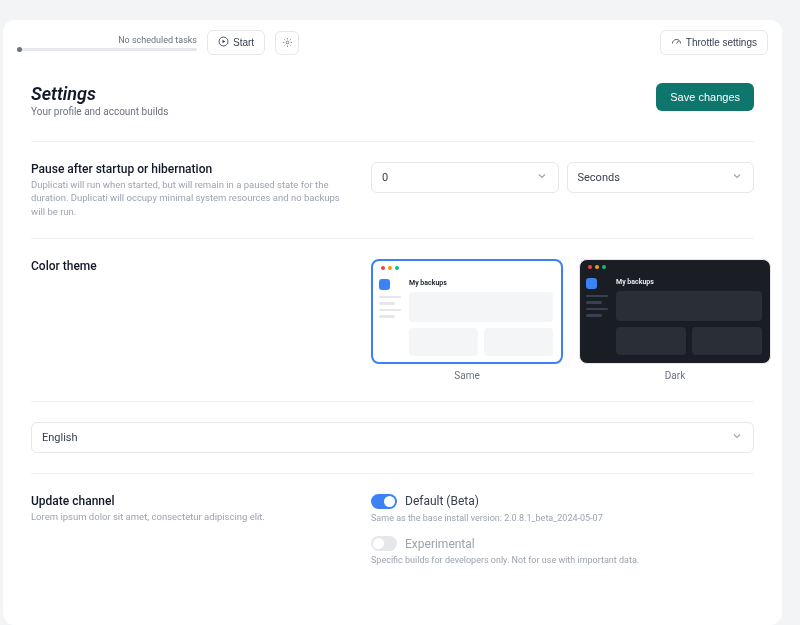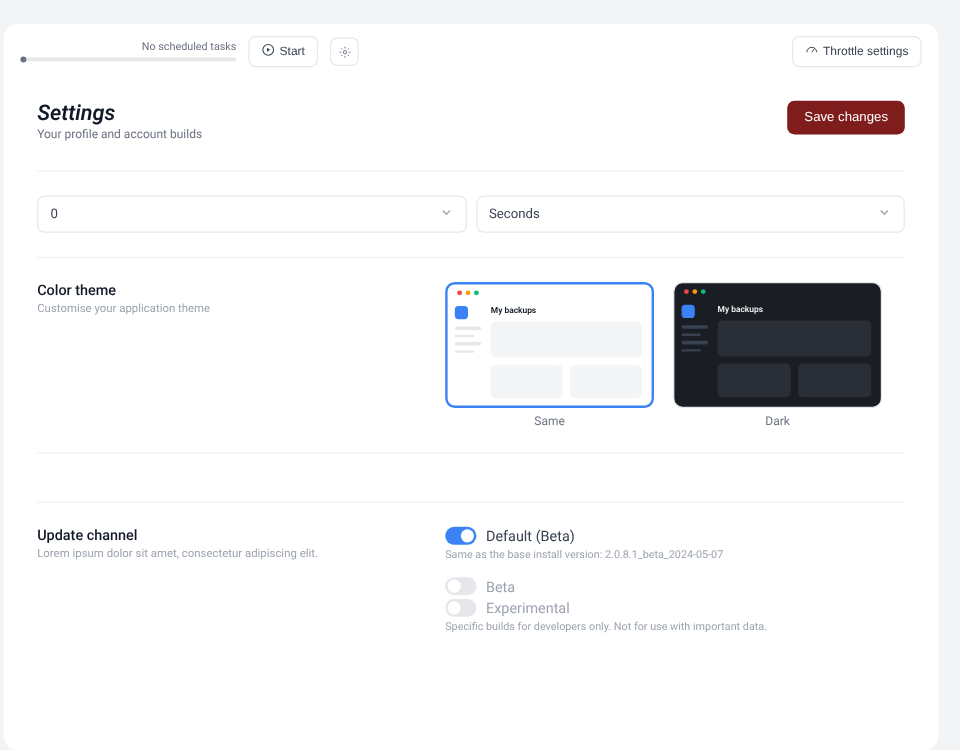--- a/index.html
+++ b/index.html
@@ -109,21 +109,21 @@
       font-weight: 600;
       color: #111827;
       margin-bottom: 2px;
       font-style: italic;
     }
     .page-subtitle {
       font-size: 10px;
       color: #6b7280;
     }
     .btn-primary {
-      background: #7f1d1d;
+      background: #0f766e;
       color: #fff;
       border: none;
       padding: 8px 14px;
       border-radius: 6px;
       font-size: 11px;
       font-weight: 500;
       cursor: pointer;
     }
     .divider {
       height: 1px;
@@ -180,21 +180,21 @@
       gap: 16px;
     }
     .theme-card {
       display: flex;
       flex-direction: column;
       align-items: center;
       gap: 6px;
       cursor: pointer;
     }
     .theme-preview {
-      width: 174px;
+      width: 192px;
       height: 105px;
       border-radius: 8px;
       border: 1.5px solid #e5e7eb;
       overflow: hidden;
       position: relative;
     }
     .theme-preview.selected {
       border: 2px solid #3b82f6;
     }
     .theme-label {
@@ -419,20 +419,24 @@
       <div>
         <div class="page-title">Settings</div>
         <div class="page-subtitle">Your profile and account builds</div>
       </div>
       <button class="btn-primary">Save changes</button>
     </div>
 
     <div class="divider"></div>
 
     <div class="section">
+      <div class="section-left">
+        <div class="section-title">Pause after startup or hibernation</div>
+        <div class="section-desc">Duplicati will run when started, but will remain in a paused state for the duration. Duplicati will occupy minimal system resources and no backups will be run.</div>
+      </div>
       <div class="section-right">
         <div class="select">
           <div class="select-box">
             <span>0</span>
             <span>
               <svg viewBox="0 0 16 16" fill="none" stroke="currentColor" stroke-width="1.5">
                   <path d="M4 6l4 4 4-4"></path>
                 </svg>
             </span>
           </div>
@@ -448,21 +452,20 @@
           </div>
         </div>
       </div>
     </div>
 
     <div class="divider"></div>
 
     <div class="section">
       <div class="section-left">
         <div class="section-title">Color theme</div>
-        <div class="section-desc">Customise your application theme</div>
       </div>
       <div class="section-right themes">
         <div class="theme-card">
           <div class="theme-preview selected prev-light">
             <div class="dots">
                 <div class="dot r"></div>
                 <div class="dot y"></div>
                 <div class="dot g"></div>
               </div>
             <div class="side">
@@ -507,44 +510,50 @@
             </div>
           </div>
           <div class="theme-label">Dark</div>
         </div>
       </div>
     </div>
 
     <div class="divider"></div>
 
     <div class="section">
+      <div class="section-right">
+        <div class="select" style="flex:1">
+          <div class="select-box">
+            <span>English</span>
+            <span>
+              <svg viewBox="0 0 16 16" fill="none" stroke="currentColor" stroke-width="1.5">
+                  <path d="M4 6l4 4 4-4"></path>
+                </svg>
+            </span>
+          </div>
+        </div>
+      </div>
     </div>
 
     <div class="divider"></div>
 
     <div class="section">
       <div class="section-left">
         <div class="section-title">Update channel</div>
         <div class="section-desc">Lorem ipsum dolor sit amet, consectetur adipiscing elit.</div>
       </div>
       <div class="section-right channels" style="display:block">
         <div class="channel-item">
           <div class="toggle on">
               <div class="knob"></div>
             </div>
           <div class="channel-label">Default (Beta)</div>
         </div>
         <div class="channel-desc">Same as the base install version: 2.0.8.1_beta_2024-05-07</div>
 
-        <div class="channel-item">
-          <div class="toggle">
-              <div class="knob"></div>
-            </div>
-          <div class="channel-label muted">Beta</div>
-        </div>
 
         <div class="channel-item">
           <div class="toggle">
               <div class="knob"></div>
             </div>
           <div class="channel-label muted">Experimental</div>
         </div>
         <div class="channel-desc">Specific builds for developers only. Not for use with important data.</div>
       </div>
     </div>

